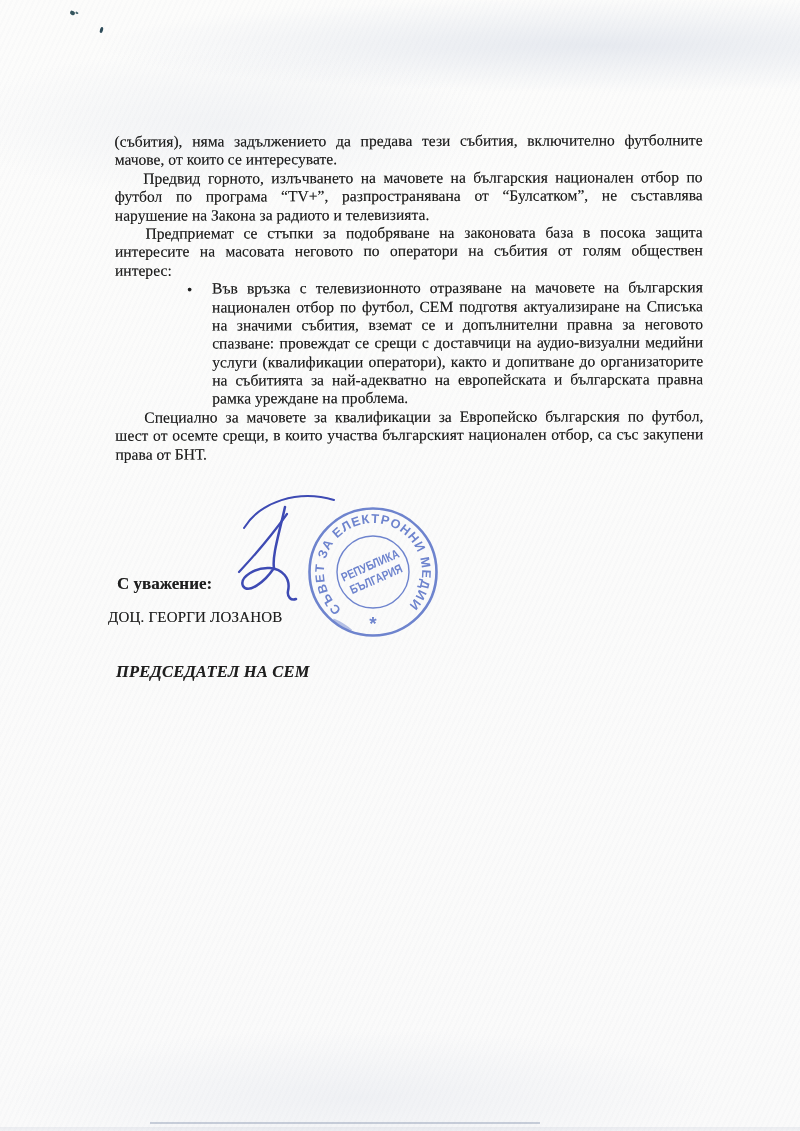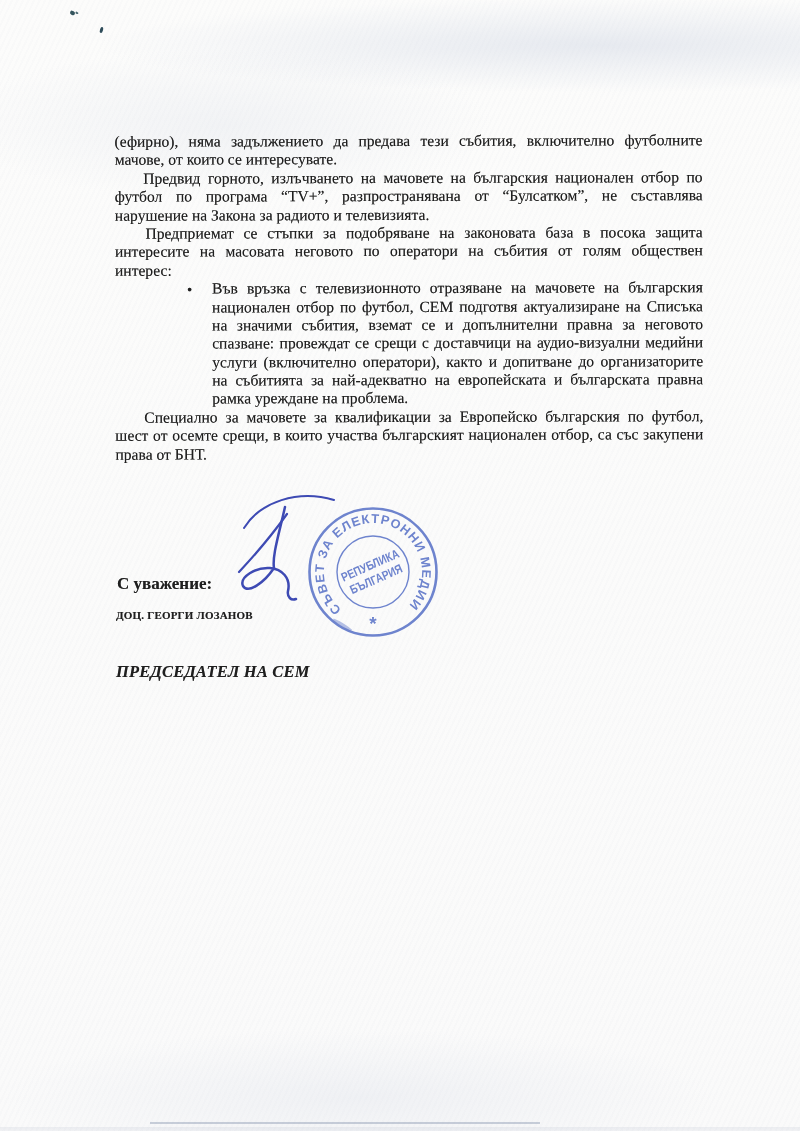--- a/index.html
+++ b/index.html
@@ -41,22 +41,22 @@
     position:absolute;left:72px;top:1px;
     font-size:15px;line-height:18.4px;
   }
   
   .closing{
     position:absolute;left:117px;top:574px;
     font-size:17px;font-weight:600;
     text-shadow:0 0 0.5px rgba(20,20,20,0.5);
   }
   .sig-name{
-    position:absolute;left:116px;top:609px;
-    font-weight:bold;font-size:11px;letter-spacing:0.2px;
+    position:absolute;left:108px;top:609px;
+    font-weight:normal;font-size:15px;letter-spacing:0.2px;
     text-shadow:0 0 0.5px rgba(20,20,20,0.5);
   }
   .sig-title{
     position:absolute;left:116px;top:662px;
     font-weight:bold;font-style:italic;font-size:16.5px;letter-spacing:0.2px;
     text-shadow:0 0 0.5px rgba(20,20,20,0.5);
   }
   
   .speck{position:absolute;border-radius:40% 60% 50% 50%;}
   .speck1{left:70px;top:11px;width:5px;height:4px;background:#35555e;transform:rotate(25deg);box-shadow:4px -2px 0 -1px #4a6a72;}
@@ -75,21 +75,21 @@
 <body>
 
 <div class="page">
 
   <div class="speck speck1"></div>
   <div class="speck speck2"></div>
 
   <div class="doc-body">
       <div class="para plain">
         <div class="line just">
-          <span>(ефирно),</span>
+          <span>(събития),</span>
           <span>няма</span>
           <span>задължението</span>
           <span>да</span>
           <span>предава</span>
           <span>тези</span>
           <span>събития,</span>
           <span>включително</span>
           <span>футболните</span>
         </div>
         <div class="line last">мачове, от които се интересувате.</div>
@@ -193,21 +193,21 @@
           <span>се</span>
           <span>срещи</span>
           <span>с</span>
           <span>доставчици</span>
           <span>на</span>
           <span>аудио-визуални</span>
           <span>медийни</span>
         </div>
         <div class="line just">
           <span>услуги</span>
-          <span>(включително</span>
+          <span>(квалификации</span>
           <span>оператори),</span>
           <span>както</span>
           <span>и</span>
           <span>допитване</span>
           <span>до</span>
           <span>организаторите</span>
         </div>
         <div class="line just">
           <span>на</span>
           <span>събитията</span>

